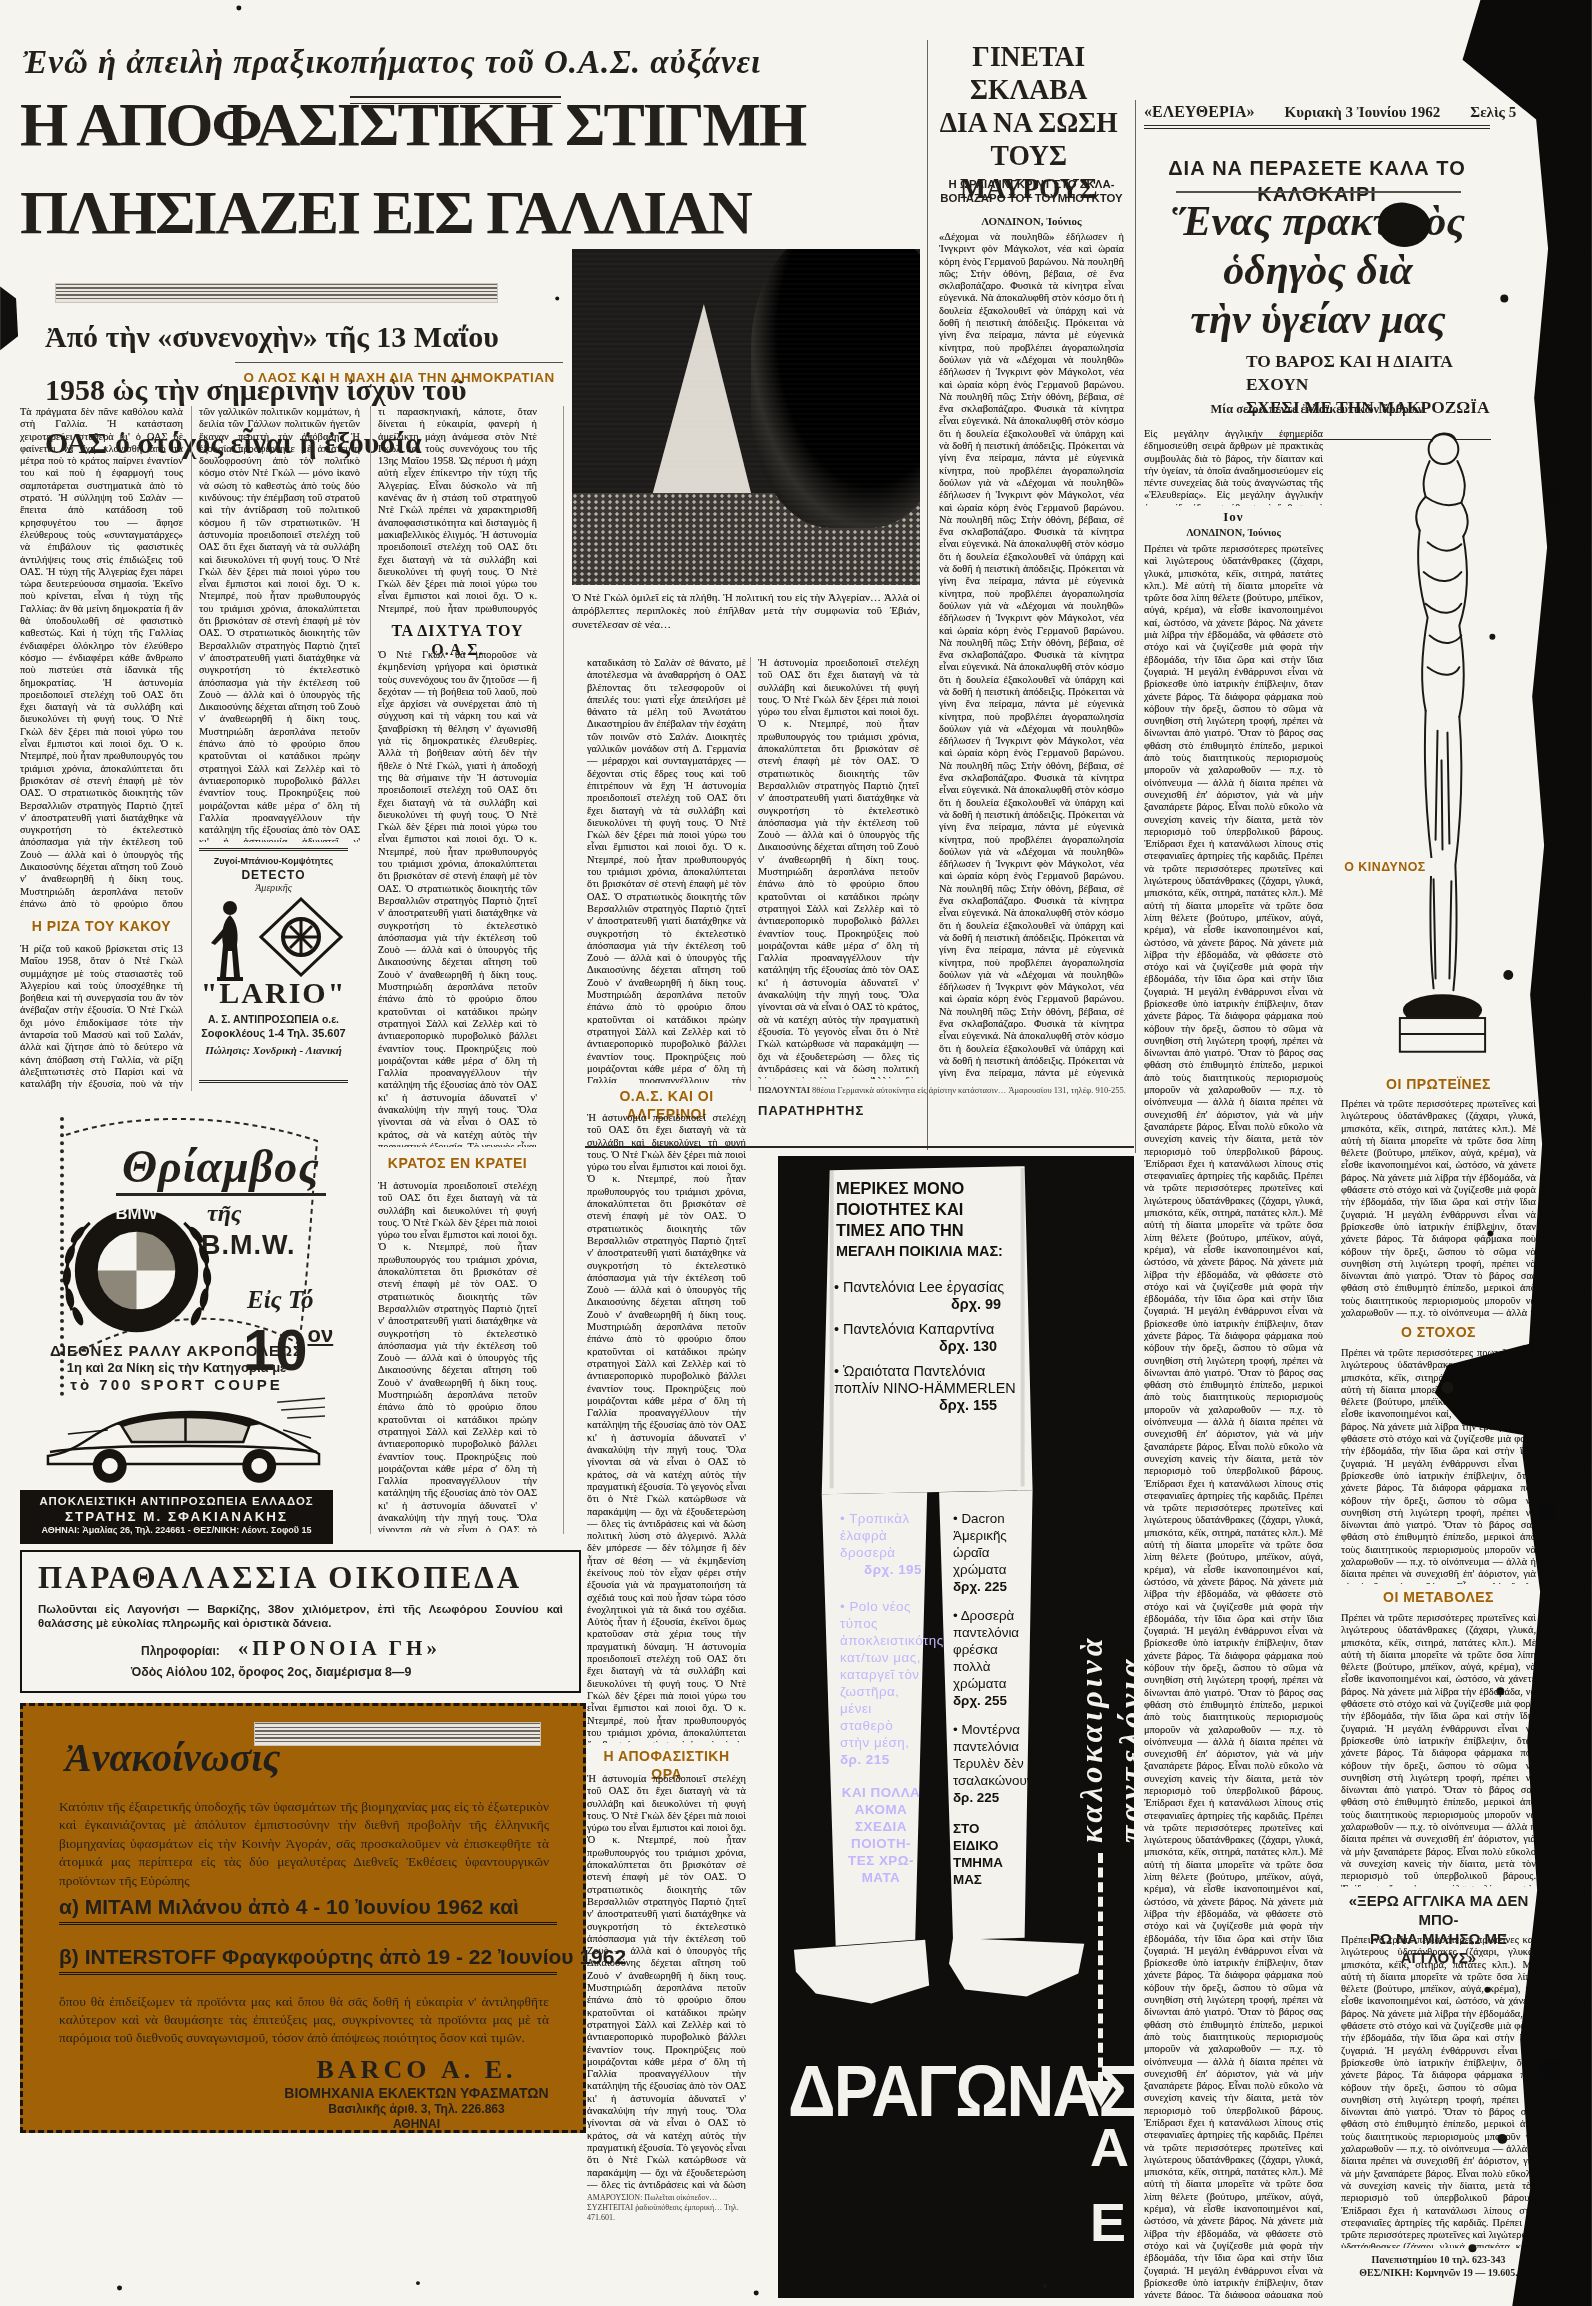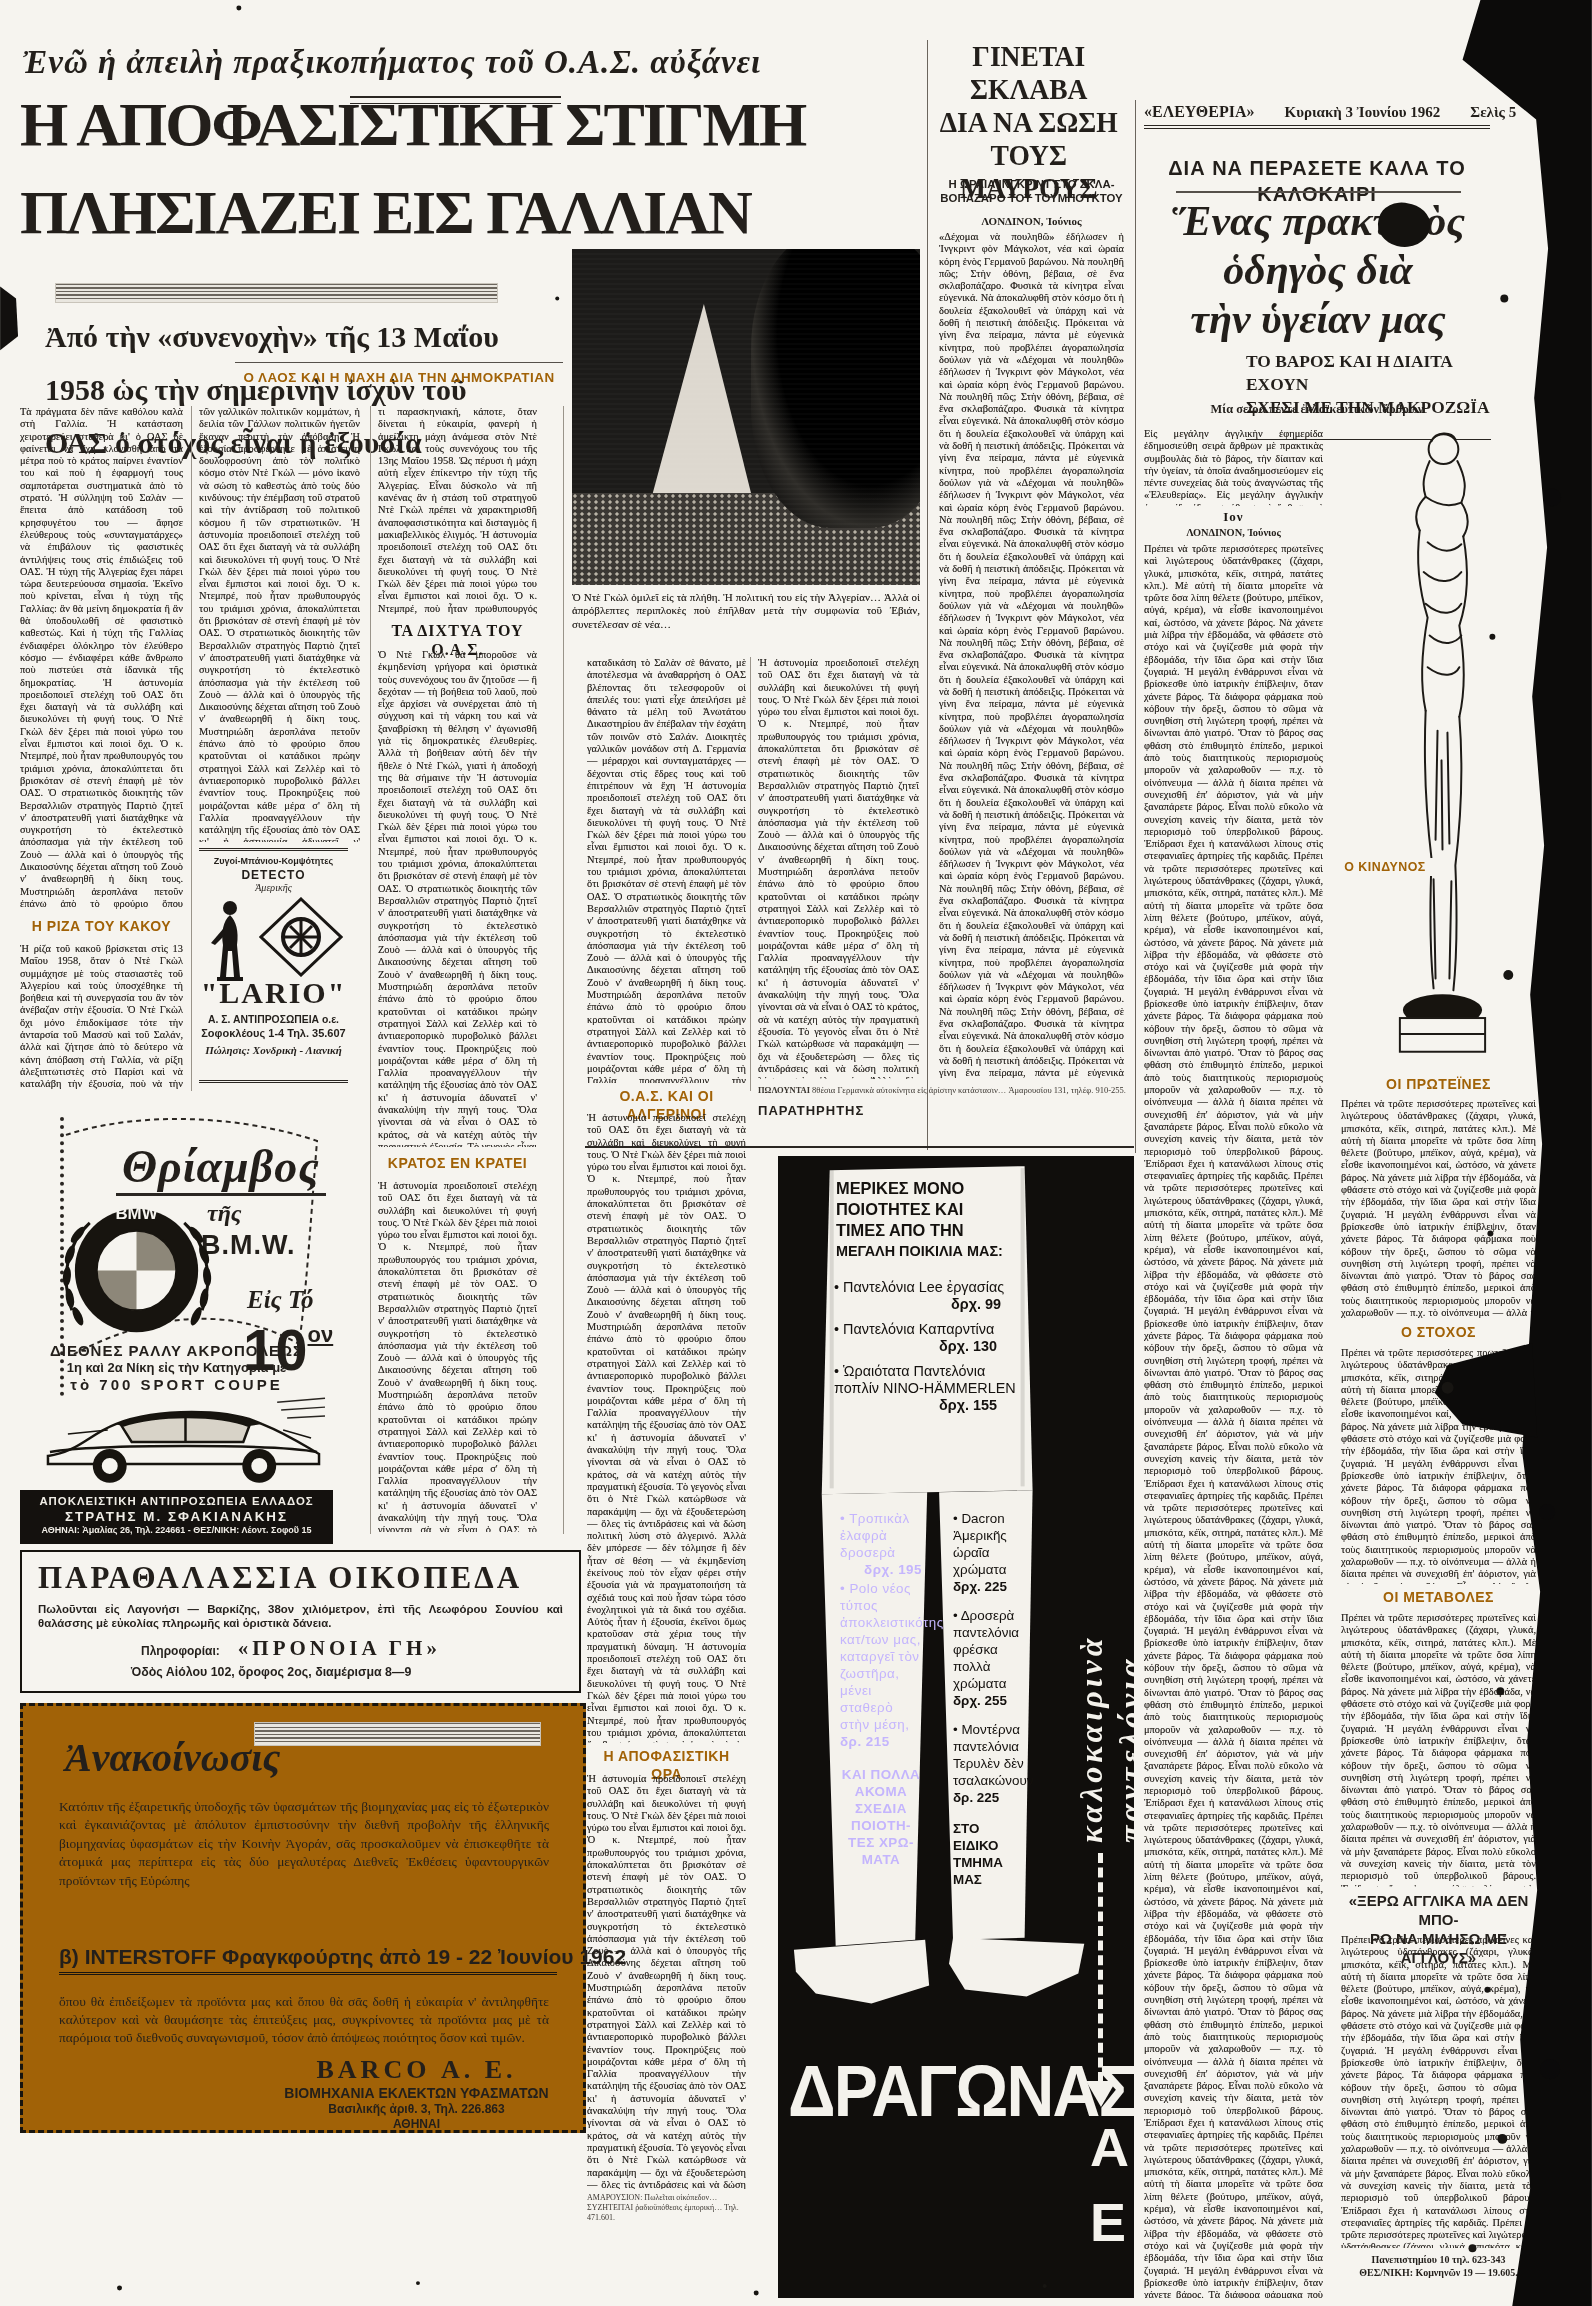--- a/index.html
+++ b/index.html
@@ -266,20 +266,21 @@
       <span style="font:bold 12px 'Liberation Sans',sans-serif;">Πληροφορίαι:</span>
       <span style="font:bold 21px 'Liberation Serif',serif;letter-spacing:4px;margin-left:14px;">«ΠΡΟΝΟΙΑ ΓΗ»</span>
     </div>
     <div style="font:bold 12.4px/15px 'Liberation Sans',sans-serif;margin:4px 0 0 109px;">Ὁδὸς Αἰόλου 102, ὄροφος 2ος, διαμέρισμα 8—9</div>
   </div>
 
   <div class="abs" style="left:20px;top:1703px;width:560px;height:424px;border:3px dashed #17140f;background:#a16207;">
     <div class="abs wavybar" style="left:231px;top:16px;width:287px;height:24px;"></div>
     <div class="abs" style="left:42px;top:28px;font:bold italic 40px 'Liberation Serif',serif;">Ἀνακοίνωσις</div>
     <div class="abs" style="left:36px;top:92px;width:490px;font:13.4px/18.4px 'Liberation Serif',serif;text-align:justify;">Κατόπιν τῆς ἐξαιρετικῆς ὑποδοχῆς τῶν ὑφασμάτων τῆς βιομηχανίας μας εἰς τὸ ἐξωτερικὸν καὶ ἐγκαινιάζοντας μὲ ἀπόλυτον ἐμπιστοσύνην τὴν διεθνῆ προβολὴν τῆς ἑλληνικῆς βιομηχανίας ὑφασμάτων εἰς τὴν Κοινὴν Ἀγοράν, σᾶς προσκαλοῦμεν νὰ ἐπισκεφθῆτε τὰ ἀτομικά μας περίπτερα εἰς τὰς δύο μεγαλυτέρας Διεθνεῖς Ἐκθέσεις ὑφαντουργικῶν προϊόντων τῆς Εὐρώπης</div>
+    <div class="abs" style="left:36px;top:189px;width:498px;font:bold 21px/24px 'Liberation Sans',sans-serif;border-bottom:3px double #17140f;padding-bottom:3px;white-space:nowrap;">α)  ΜΙΤΑΜ  Μιλάνου  ἀπὸ  4 - 10  Ἰουνίου  1962  καὶ</div>
     <div class="abs" style="left:36px;top:239px;width:498px;font:bold 21px/24px 'Liberation Sans',sans-serif;border-bottom:3px double #17140f;padding-bottom:3px;white-space:nowrap;">β)  INTERSTOFF  Φραγκφούρτης  ἀπὸ  19 - 22  Ἰουνίου  1962</div>
     <div class="abs" style="left:36px;top:287px;width:490px;font:13.4px/18px 'Liberation Serif',serif;text-align:justify;">ὅπου θὰ ἐπιδείξωμεν τὰ προϊόντα μας καὶ ὅπου θὰ σᾶς δοθῆ ἡ εὐκαιρία ν' ἀντιληφθῆτε καλύτερον καὶ νὰ θαυμάσητε τὰς ἐπιτεύξεις μας, συγκρίνοντες τὰ προϊόντα μας μὲ τὰ παρόμοια τοῦ διεθνοῦς συναγωνισμοῦ, τόσον ἀπὸ ἀπόψεως ποιότητος ὅσον καὶ τιμῶν.</div>
     <div class="abs" style="left:249px;top:350px;width:289px;text-align:center;">
       <div style="font:bold 26px/28px 'Liberation Serif',serif;letter-spacing:4px;">ΒΑRCO  Α. Ε.</div>
       <div style="font:bold 14px/18px 'Liberation Sans',sans-serif;">ΒΙΟΜΗΧΑΝΙΑ ΕΚΛΕΚΤΩΝ ΥΦΑΣΜΑΤΩΝ</div>
       <div style="font:bold 12px/15px 'Liberation Sans',sans-serif;">Βασιλικῆς ἀριθ. 3, Τηλ. 226.863</div>
       <div style="font:bold 12px/15px 'Liberation Sans',sans-serif;">ΑΘΗΝΑΙ</div>
     </div>
   </div>
 
@@ -310,21 +311,21 @@
         <div style="text-align:right;font-weight:bold;padding-right:26px;">δρχ. 99</div></div>
       <div style="margin-top:8px;">• <span>Παντελόνια Καπαρντίνα</span>
         <div style="text-align:right;font-weight:bold;padding-right:30px;">δρχ. 130</div></div>
       <div style="margin-top:8px;">• <span>Ὡραιότατα Παντελόνια ποπλίν NINO-HÄMMERLEN</span>
         <div style="text-align:right;font-weight:bold;padding-right:30px;">δρχ. 155</div></div>
     </div>
 
     <div class="abs" style="left:62px;top:354px;width:82px;font:13.4px/17px 'Liberation Sans',sans-serif;color:#c4b5fd;letter-spacing:0.5px;">
       <div>• <span>Τροπικὰλ ἐλαφρὰ δροσερὰ</span>
         <div style="font-weight:bold;text-align:right;">δρχ. 195</div></div>
-      <div style="margin-top:2px;">• <span>Polo νέος τύπος ἀποκλειστικότης κατ/των μας, καταργεῖ τὸν ζωστῆρα, μένει σταθερὸ στὴν μέση,</span>
+      <div style="margin-top:20px;">• <span>Polo νέος τύπος ἀποκλειστικότης κατ/των μας, καταργεῖ τὸν ζωστῆρα, μένει σταθερὸ στὴν μέση,</span>
         <div style="font-weight:bold;">δρ. 215</div></div>
       <div style="margin-top:16px;font-weight:bold;text-align:center;">ΚΑΙ ΠΟΛΛΑ ΑΚΟΜΑ ΣΧΕΔΙΑ ΠΟΙΟΤΗ-ΤΕΣ ΧΡΩ-ΜΑΤΑ</div>
     </div>
 
     <div class="abs" style="left:175px;top:354px;width:72px;font:13.4px/17px 'Liberation Sans',sans-serif;color:#14110e;">
       <div>• <span>Dacron Ἀμερικῆς ὡραῖα χρώματα</span>
         <div style="font-weight:bold;">δρχ. 225</div></div>
       <div style="margin-top:12px;">• <span>Δροσερὰ παντελόνια φρέσκα πολλὰ χρώματα</span>
         <div style="font-weight:bold;">δρχ. 255</div></div>
       <div style="margin-top:12px;">• <span>Μοντέρνα παντελόνια Τερυλὲν δὲν τσαλακώνουν</span>

